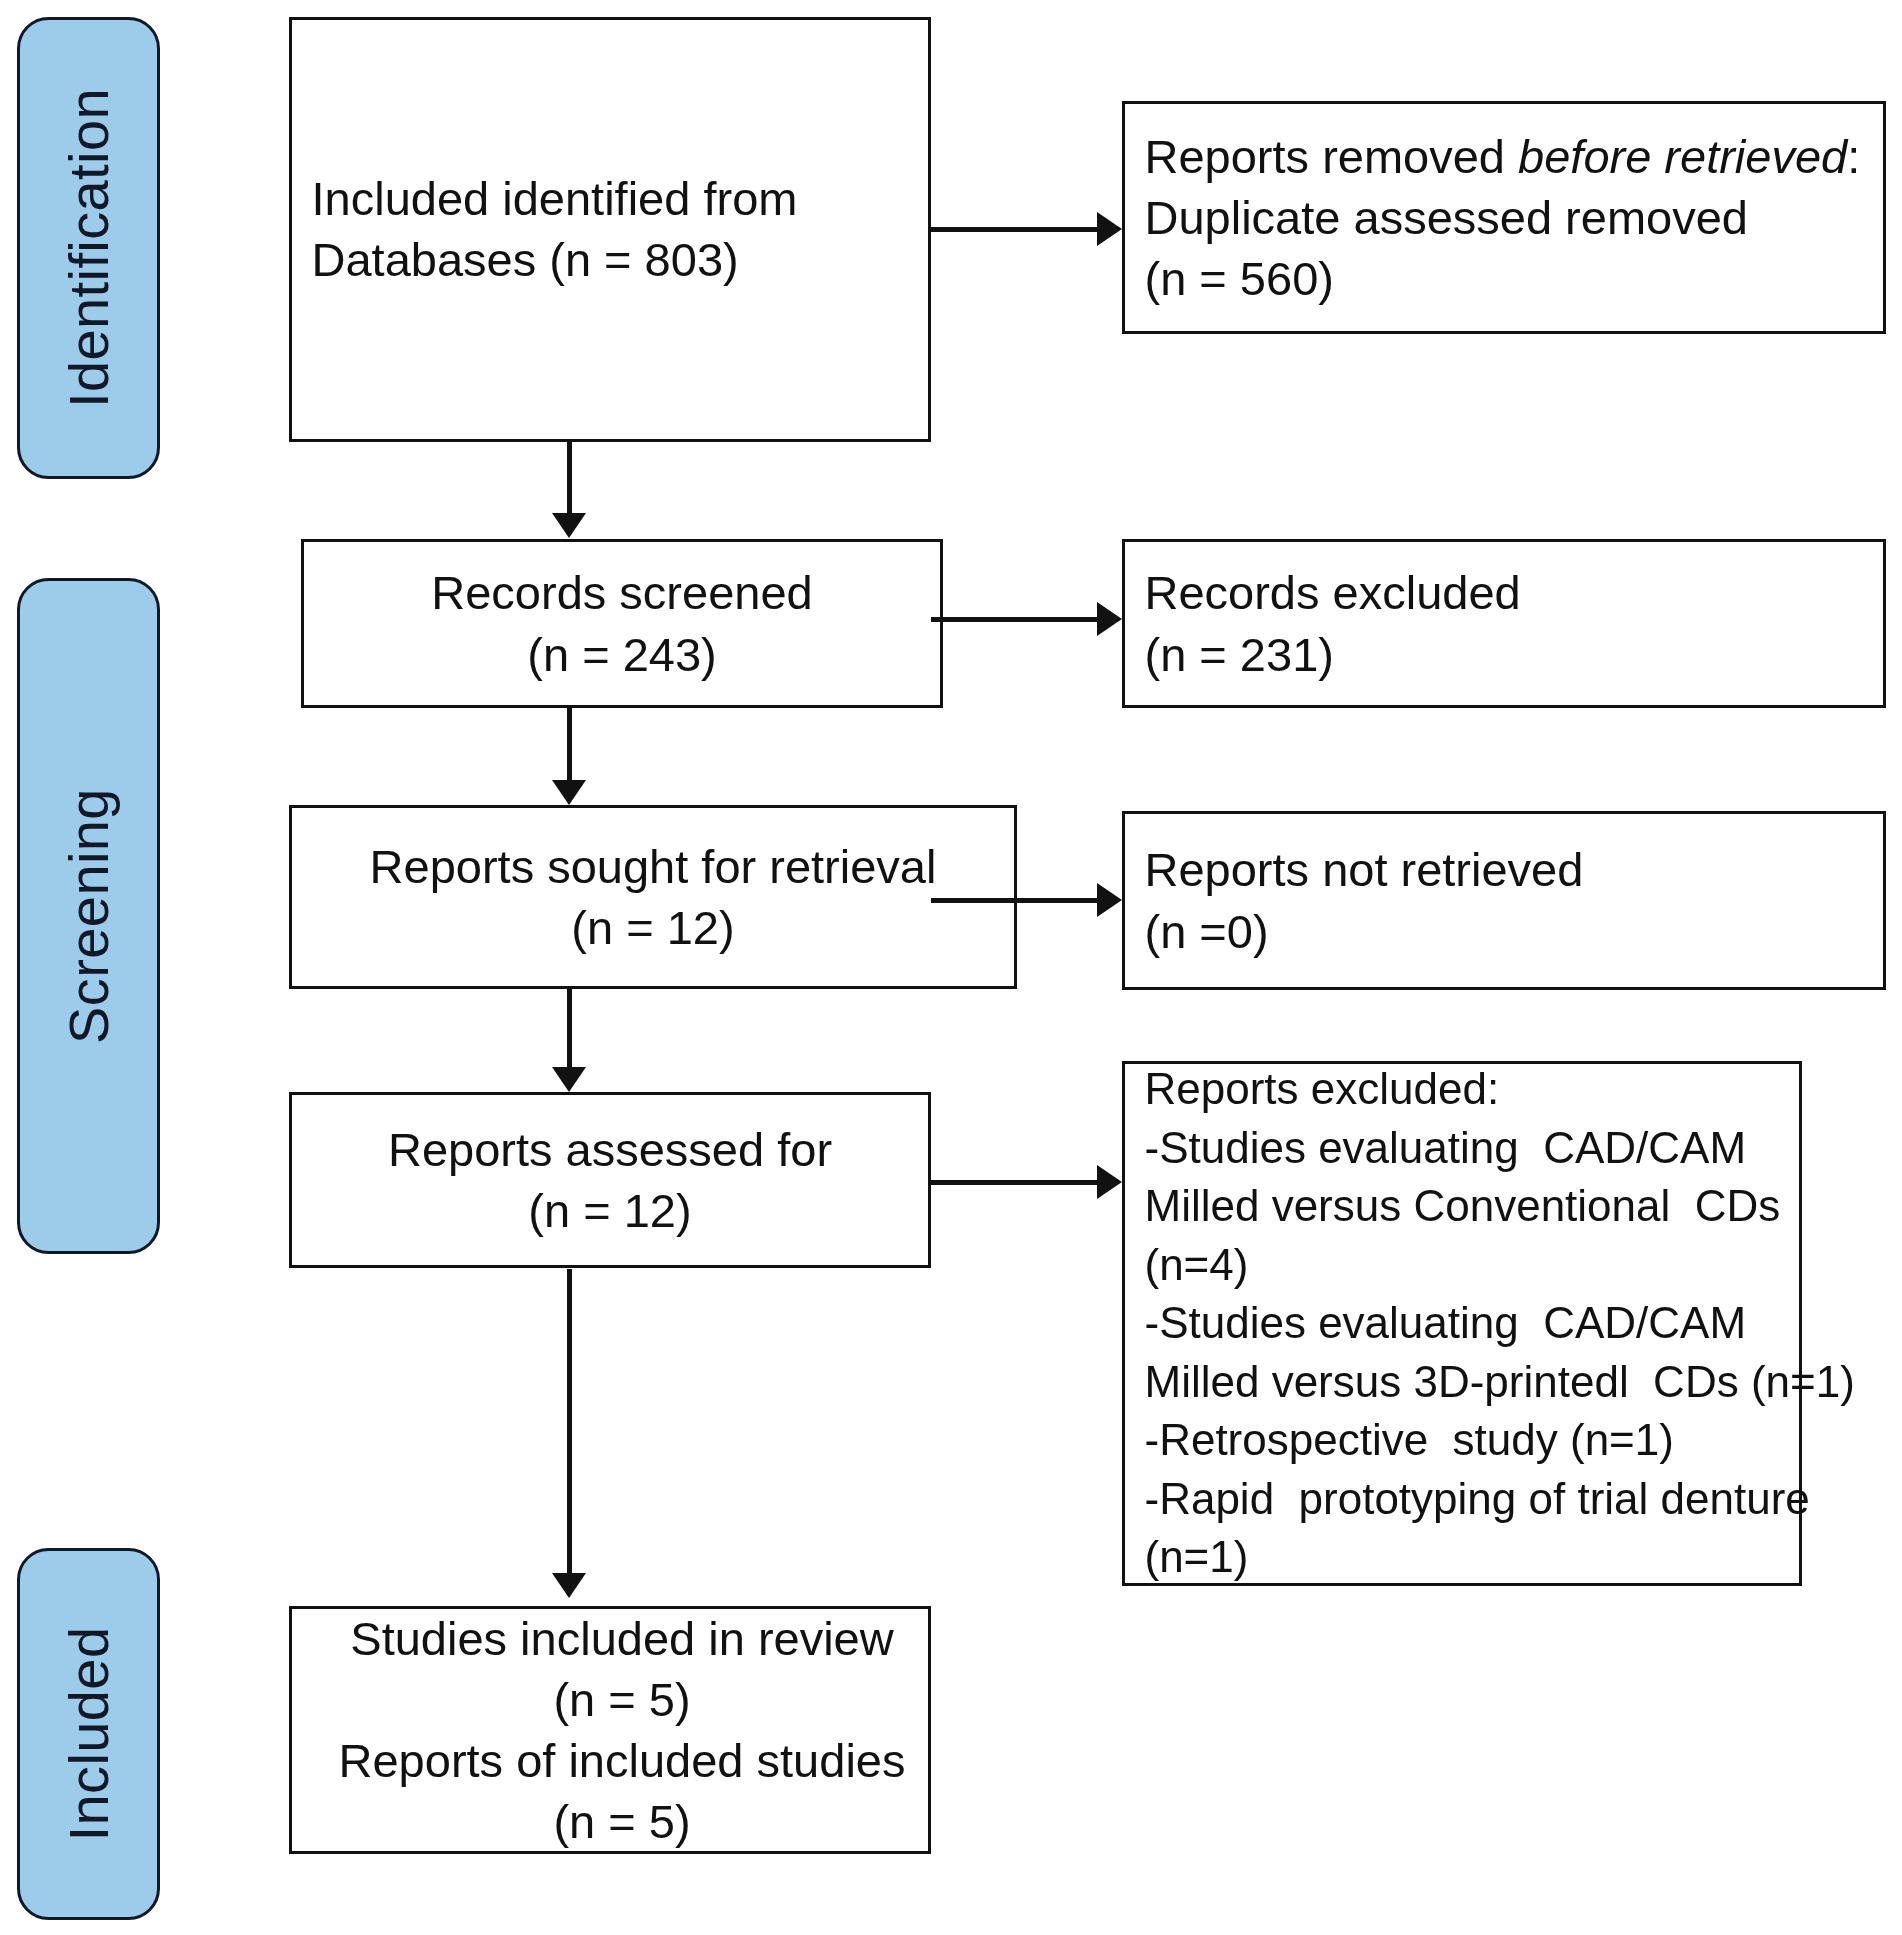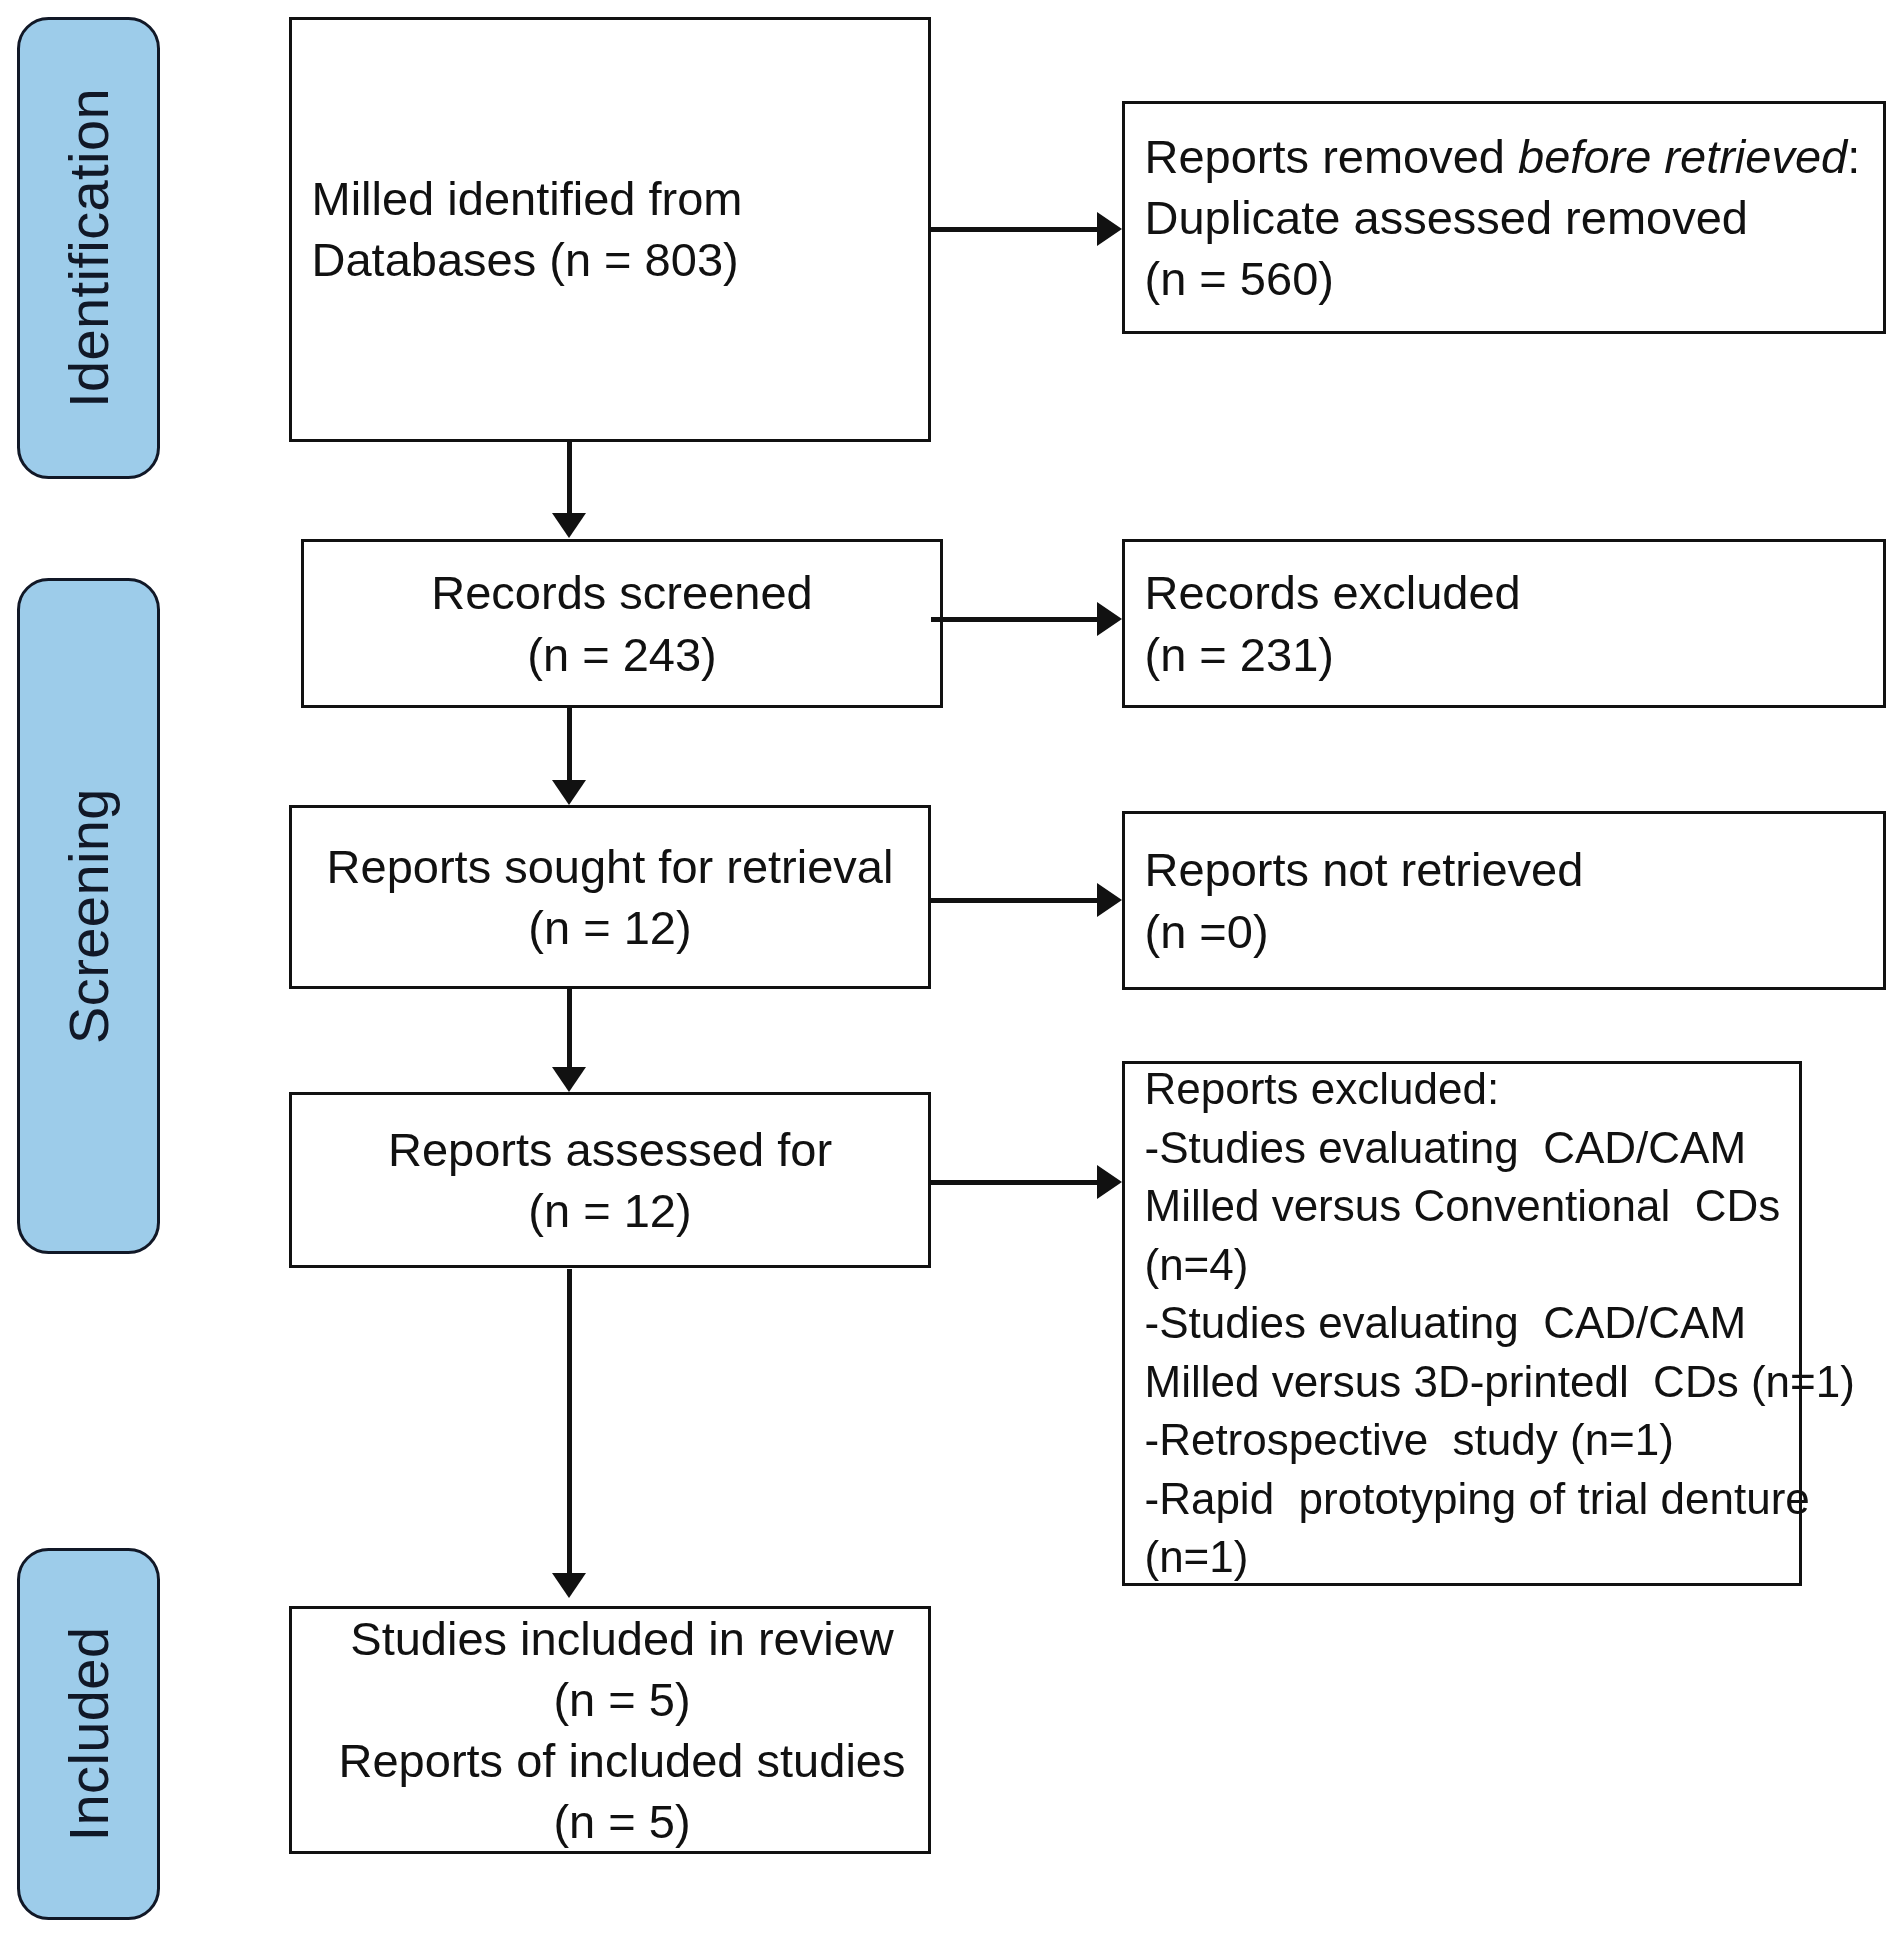--- a/index.html
+++ b/index.html
@@ -107,21 +107,21 @@
   <div class="stage-bar" style="left:16.5px; top:578px; width:143px; height:676px;">
     <div class="stage-label">Screening</div>
   </div>
 
   <div class="stage-bar" style="left:16.5px; top:1548px; width:143px; height:372px;">
     <div class="stage-label">Included</div>
   </div>
 
   <div class="pbox left" style="left:289px; top:16.5px; width:642px; height:425px;">
     <div class="lines">
-      <div class="line">Milled identified from</div>
+      <div class="line">Included identified from</div>
       <div class="line">Databases (n = 803)</div>
     </div>
   </div>
 
   <div class="pbox left" style="left:1122px; top:101px; width:764px; height:233px;">
     <div class="lines">
       <div class="line"><span>Reports removed </span><span class="italic">before retrieved</span><span>:</span></div>
       <div class="line">Duplicate assessed removed</div>
       <div class="line">(n = 560)</div>
     </div>
@@ -146,21 +146,21 @@
       <div class="line">(n = 231)</div>
     </div>
   </div>
 
   <div class="hline" style="left:931px; top:617px; width:170px;"></div>
   <div class="arrow-right" style="left:1097px; top:602px;"></div>
 
   <div class="vline" style="left:567px; top:708px; height:75px;"></div>
   <div class="arrow-down" style="left:552px; top:780px;"></div>
 
-  <div class="pbox center" style="left:289px; top:805px; width:642px; height:184px;">
+  <div class="pbox center" style="left:289px; top:805px; width:728px; height:184px;">
     <div class="lines">
       <div class="line">Reports sought for retrieval</div>
       <div class="line">(n = 12)</div>
     </div>
   </div>
 
   <div class="pbox left" style="left:1122px; top:811px; width:764px; height:179px;">
     <div class="lines">
       <div class="line">Reports not retrieved</div>
       <div class="line">(n =0)</div>

